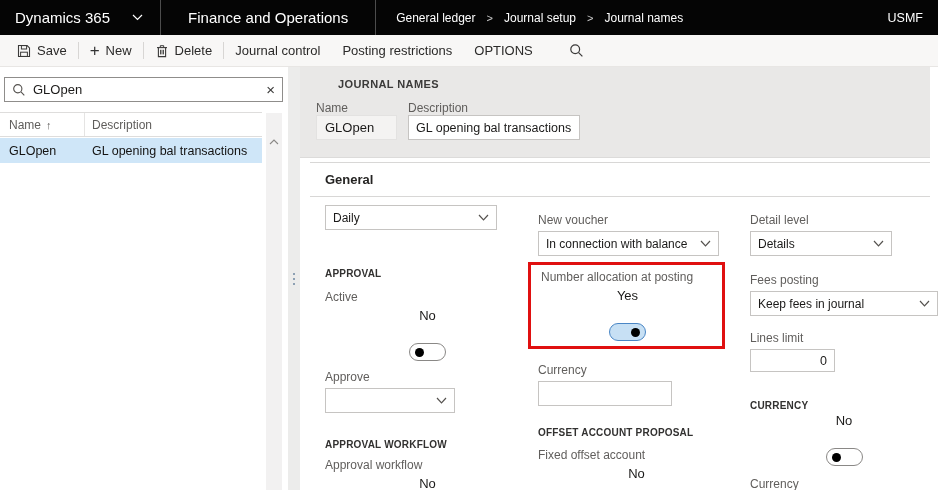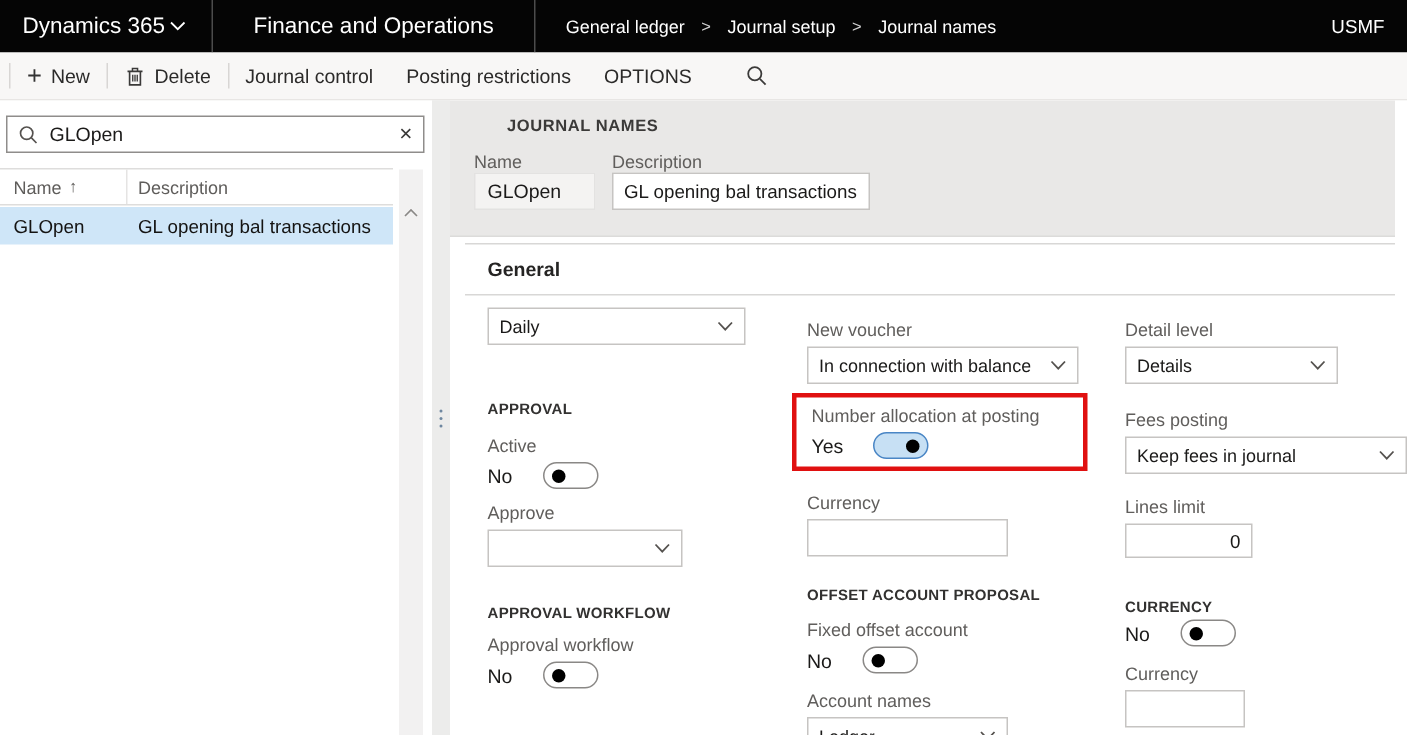--- a/index.html
+++ b/index.html
@@ -1,21 +1,21 @@
 <!DOCTYPE html>
 <html><head>
 <meta charset="utf-8">
 <style>
   * { margin:0; padding:0; box-sizing:border-box; }
   body { background:#fff; font-family:"Liberation Sans", sans-serif; }
   .screen { position:relative; width:938px; height:490px; overflow:hidden; background:#fff; }
 
   
   .topbar { position:absolute; top:0; left:0; width:938px; height:35px; background:#050505; display:flex; align-items:center; color:#fff; }
-  .brand { height:100%; display:flex; align-items:center; gap:3px; padding:0 17px 0 15px; font-size:15px; cursor:pointer; }
+  .brand { height:100%; display:flex; align-items:center; gap:22px; padding:0 17px 0 15px; font-size:15px; cursor:pointer; }
   .tb-div { width:1px; height:35px; background:#4c4c4c; }
   .product { height:100%; display:flex; align-items:center; padding:0 27px; font-size:15px; cursor:pointer; }
   .crumbs { display:flex; align-items:center; gap:11px; margin-left:20px; font-size:12px; }
   .crumb { cursor:pointer; }
   .crumb-sep { font-size:11px; color:#d0d0d0; }
   .company { margin-left:auto; margin-right:15px; font-size:12.5px; cursor:pointer; }
 
   
   .toolbar { position:absolute; top:35px; left:0; width:938px; height:32px; background:#f8f7f6; border-bottom:1px solid #e8e6e4; display:flex; align-items:center; padding-left:6px; }
   .tbtn { display:flex; align-items:center; gap:6px; height:100%; padding:0 11px; font-size:13px; color:#2b2a29; cursor:pointer; white-space:nowrap; }
@@ -57,21 +57,21 @@
 
   .fcol { position:absolute; top:138px; }
   .col1 { left:25px; width:205px; }
   .col2 { left:238px; width:197px; }
   .col3 { left:450px; width:188px; }
 
   .combo { height:25px; border:1px solid #c6c4c2; background:#fff; display:flex; align-items:center; justify-content:space-between; padding:0 7px; font-size:12px; color:#1b1a19; cursor:pointer; white-space:nowrap; }
   .combo .cv { overflow:hidden; }
   .tinput { height:25px; border:1px solid #c6c4c2; background:#fff; padding:0 7px; font-size:12.5px; color:#1b1a19; font-family:inherit; outline:none; display:block; }
   .group-h { font-size:10px; font-weight:700; color:#323130; letter-spacing:.2px; white-space:nowrap; }
-  .toggle-row { display:flex; align-items:center; gap:20px; font-size:13px; color:#1b1a19; cursor:pointer; }
+  .toggle-row { display:flex; align-items:center; gap:20px; font-size:13px; color:#1b1a19; cursor:pointer;flex-direction:column; }
   .pill { width:37px; height:18px; border-radius:10px; border:1px solid #8a8886; background:#fff; position:relative; }
   .pill .knob { position:absolute; top:3.5px; left:5px; width:9px; height:9px; border-radius:50%; background:#000; }
   .pill.on { background:#c7e0f4; border-color:#4a86c5; }
   .pill.on .knob { left:auto; right:5px; }
 
   .redbox { border:3px solid #e01010; margin-left:-10px; padding:5px 8px 5px 10px; width:197px; margin-top:6px; }
 </style>
 </head>
 <body>
 
@@ -91,20 +91,28 @@
       <span class="crumb">General ledger</span>
       <span class="crumb-sep">&gt;</span>
       <span class="crumb">Journal setup</span>
       <span class="crumb-sep">&gt;</span>
       <span class="crumb">Journal names</span>
     </nav>
     <div class="company">USMF</div>
   </header>
 
   <div class="toolbar">
+    <div class="tbtn">
+      <svg width="14" height="14" viewBox="0 0 14 14">
+          <path d="M1.5 1.5 h8.6 l2.4 2.4 v8.6 h-11 z" fill="none" stroke="#3b3a39" stroke-width="1.1"></path>
+          <rect x="3.6" y="8.2" width="6.8" height="4.2" fill="none" stroke="#3b3a39" stroke-width="1"></rect>
+          <rect x="4.4" y="1.6" width="5.2" height="3.4" fill="none" stroke="#3b3a39" stroke-width="1"></rect>
+        </svg>
+      <span>Save</span>
+    </div>
     <div class="tsep"></div>
     <div class="tbtn">
       <span class="plus-glyph">+</span>
       <span>New</span>
     </div>
     <div class="tsep"></div>
     <div class="tbtn">
       <svg width="14" height="14" viewBox="0 0 14 14">
           <path d="M2 3.6 h10" stroke="#3b3a39" stroke-width="1.1" fill="none"></path>
           <path d="M5.3 3.4 v-1.7 h3.4 v1.7" stroke="#3b3a39" stroke-width="1" fill="none"></path>

